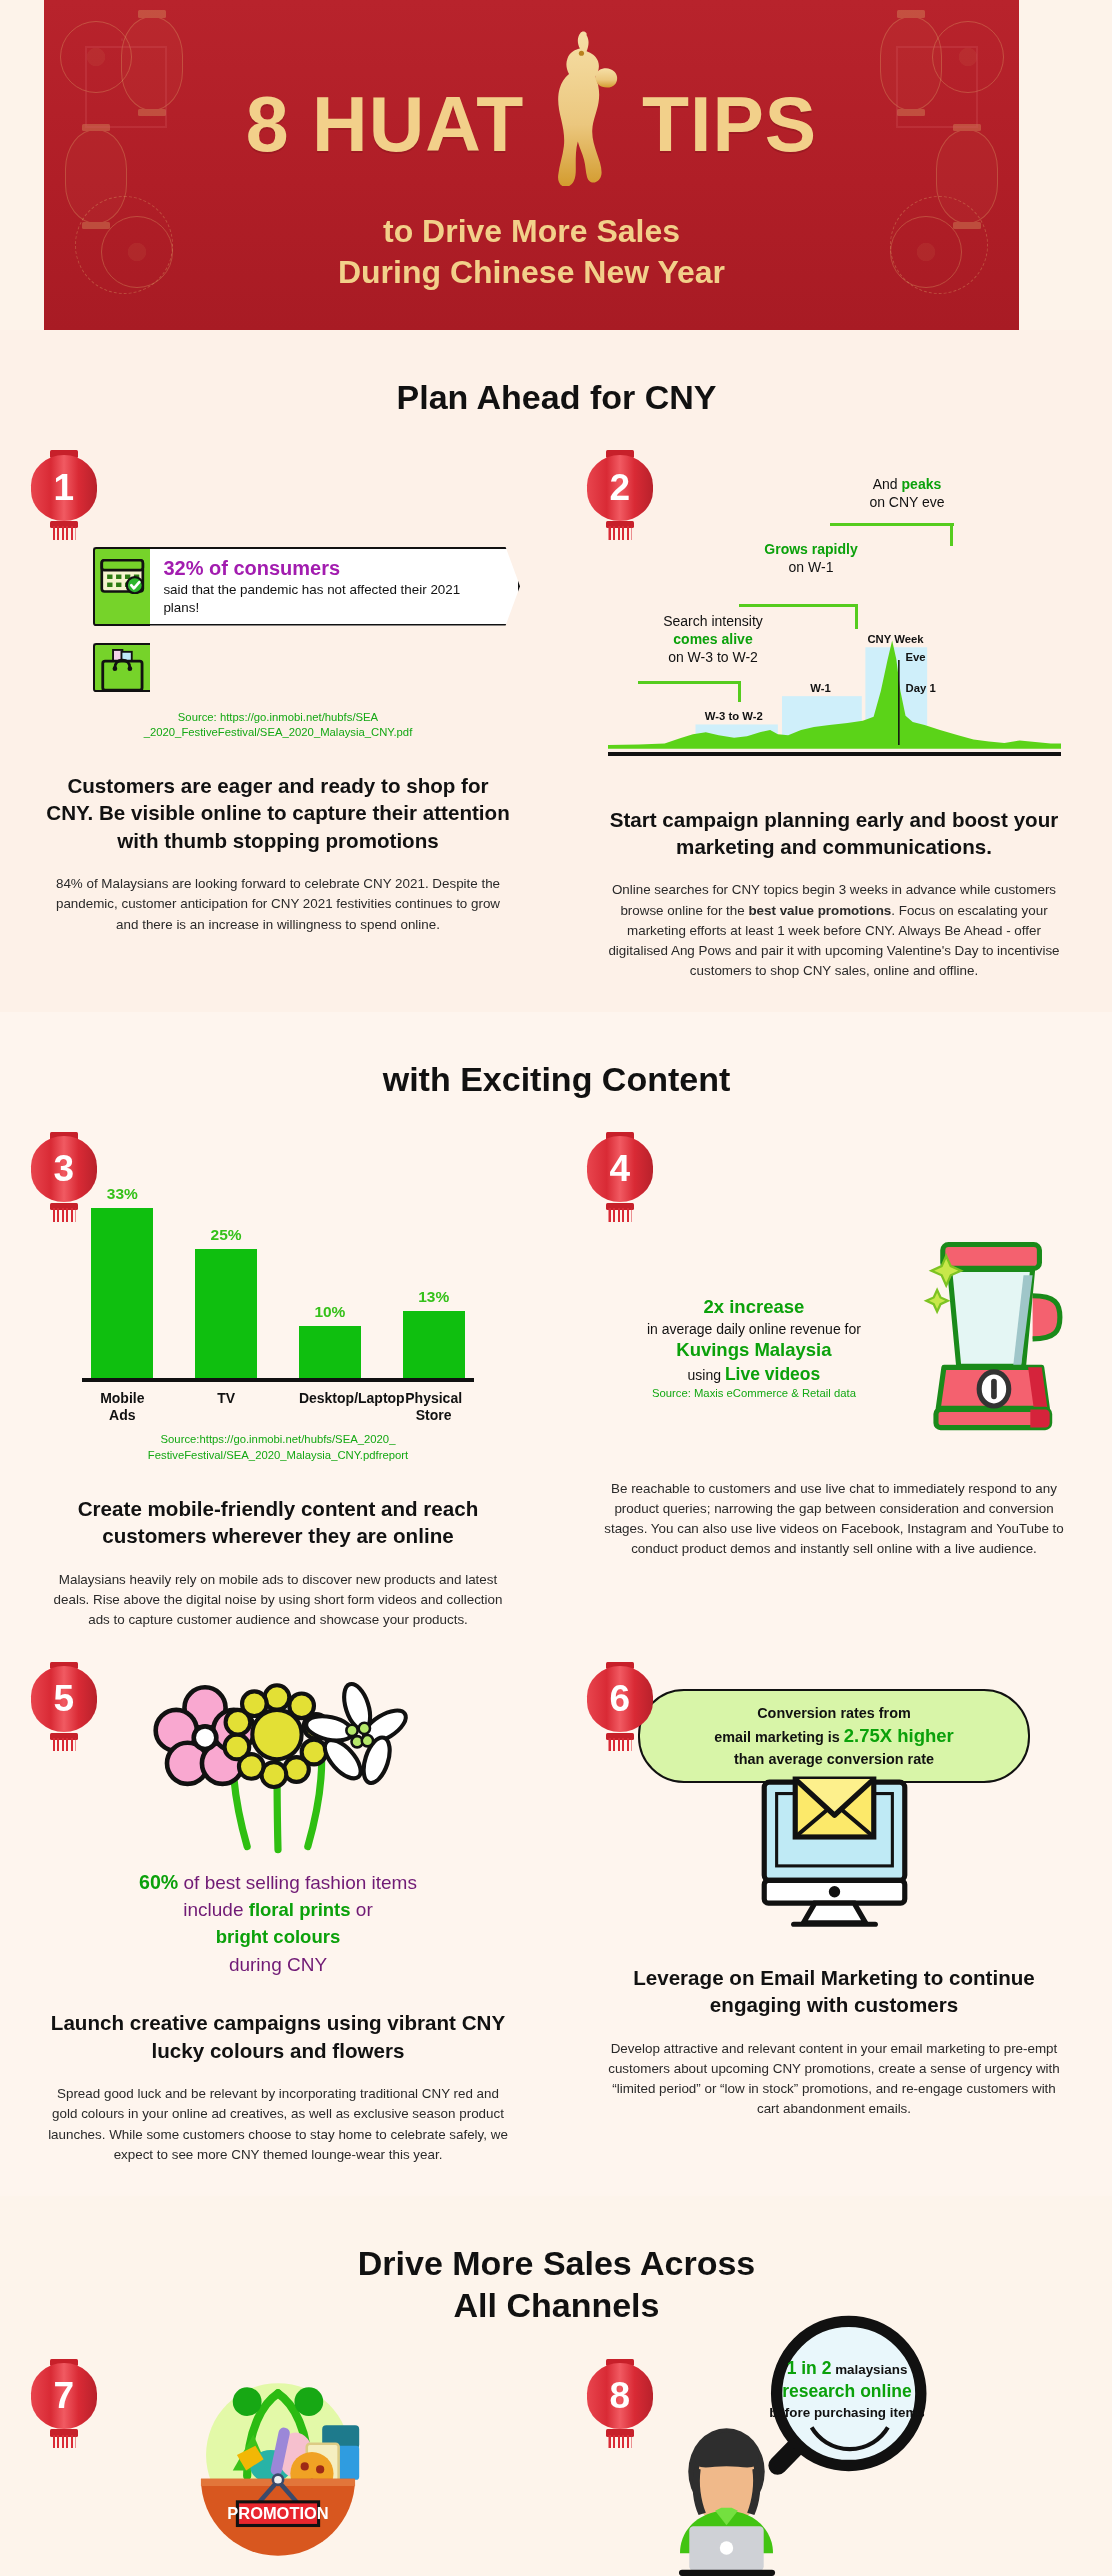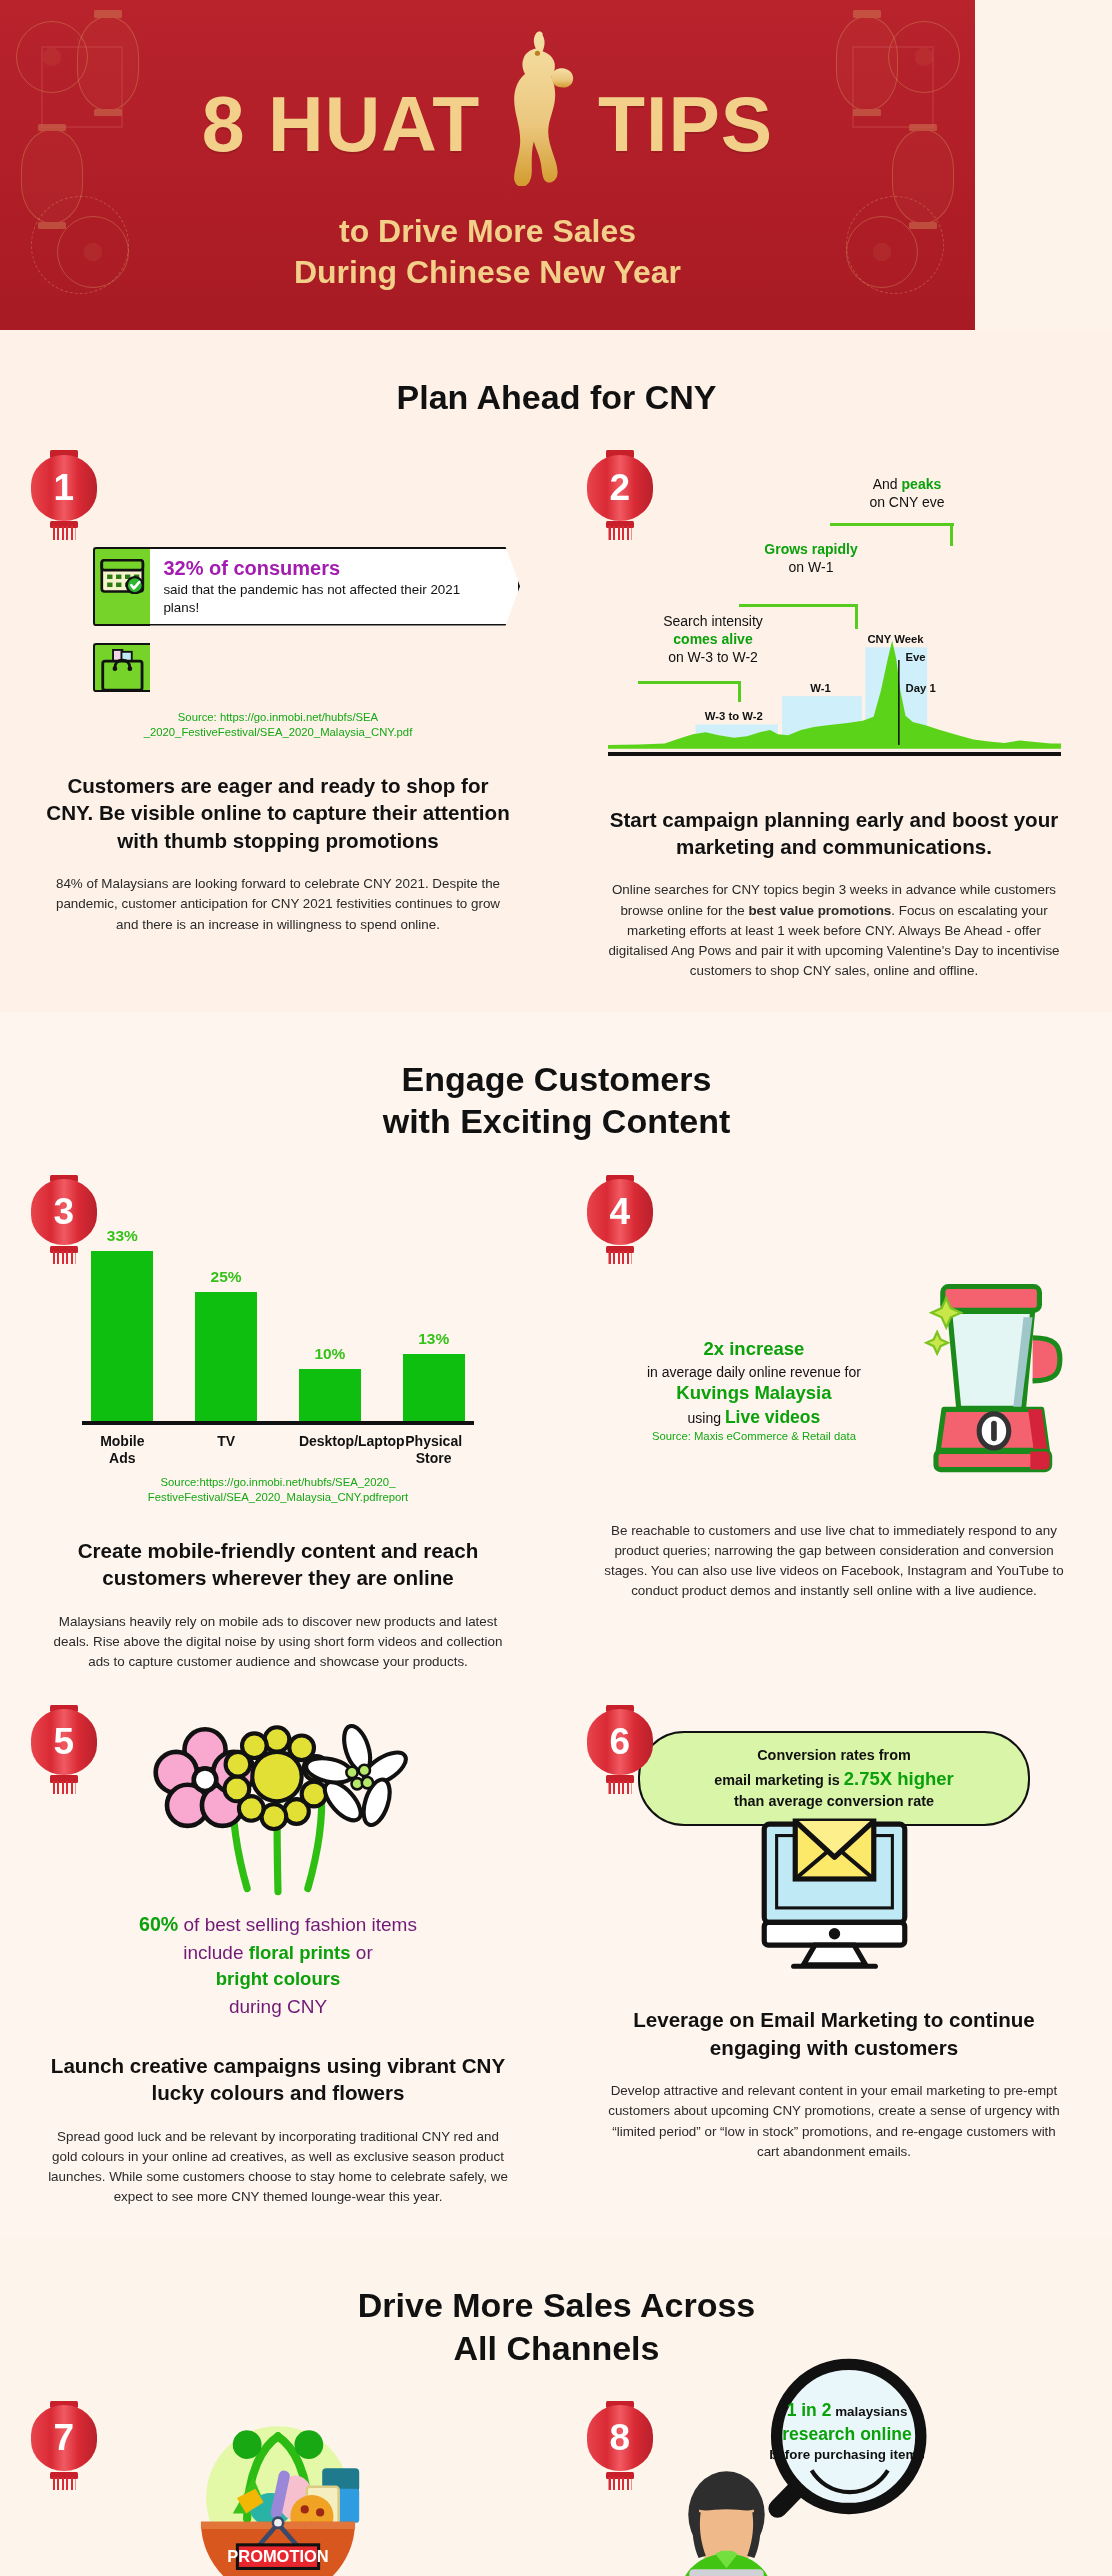--- a/index.html
+++ b/index.html
@@ -14,20 +14,21 @@
 
   
   .hero {
     position:relative;
     width:975px;
     height:330px;
     background:
       radial-gradient(circle at 8% 12%, rgba(255,255,255,0.05) 0 1px, transparent 1.5px),
       linear-gradient(180deg,#B8232C 0%, #B01E27 55%, #A81B24 100%);
     overflow:hidden;
+    margin-left:44px;
   }
   .hero-deco { position:absolute; opacity:.28; }
   .lantern-deco {
     width:62px; height:95px; border-radius:50%/42%;
     border:1.5px solid #E8C878; background:rgba(232,200,120,.12);
   }
   .lantern-deco:before, .lantern-deco:after{
     content:""; position:absolute; left:50%; transform:translateX(-50%);
     width:28px; height:7.2px; background:#E8C878; border-radius:1.5px;
   }
@@ -341,21 +342,20 @@
           <div class="tip-body">
             <span>Online searches for CNY topics begin 3 weeks in advance while customers browse online for the </span><b>best value promotions</b><span>. Focus on escalating your marketing efforts at least 1 week before CNY. Always Be Ahead - offer digitalised Ang Pows and pair it with upcoming Valentine's Day to incentivise customers to shop CNY sales, online and offline.</span>
           </div>
         </div>
       </div>
     </div>
   </section>
 
   <section class="sec bg-b">
     <h2 class="sec-title">
-      <div>Engage Customers</div>
       <div>with Exciting Content</div>
     </h2>
 
     <div class="row">
 
       <div class="col">
         <div class="tipbox">
           <div class="lantern">
             <div class="cap"></div>
             <div class="bulb">

